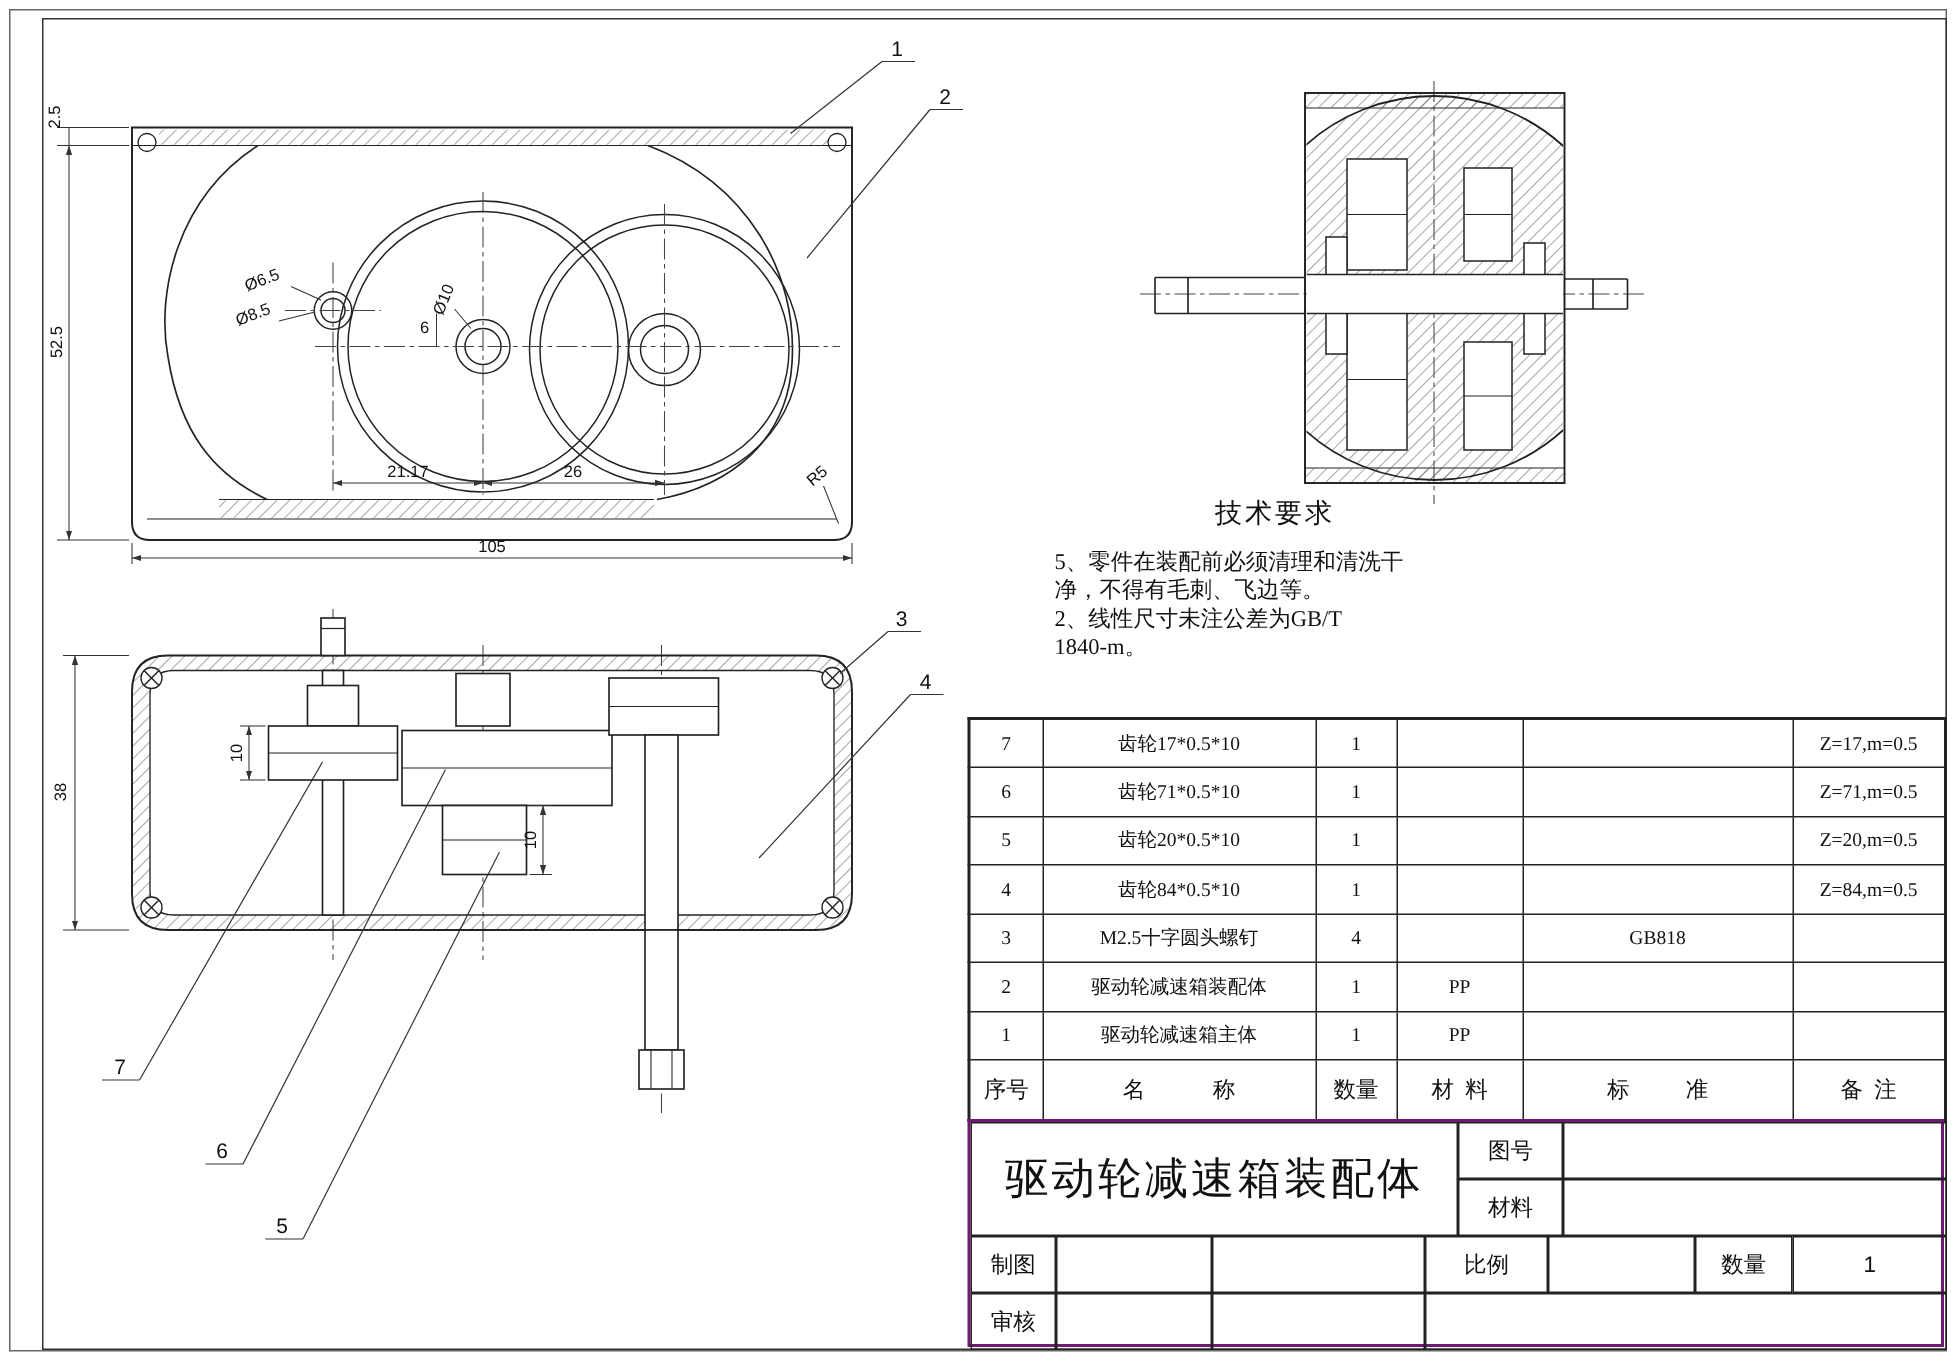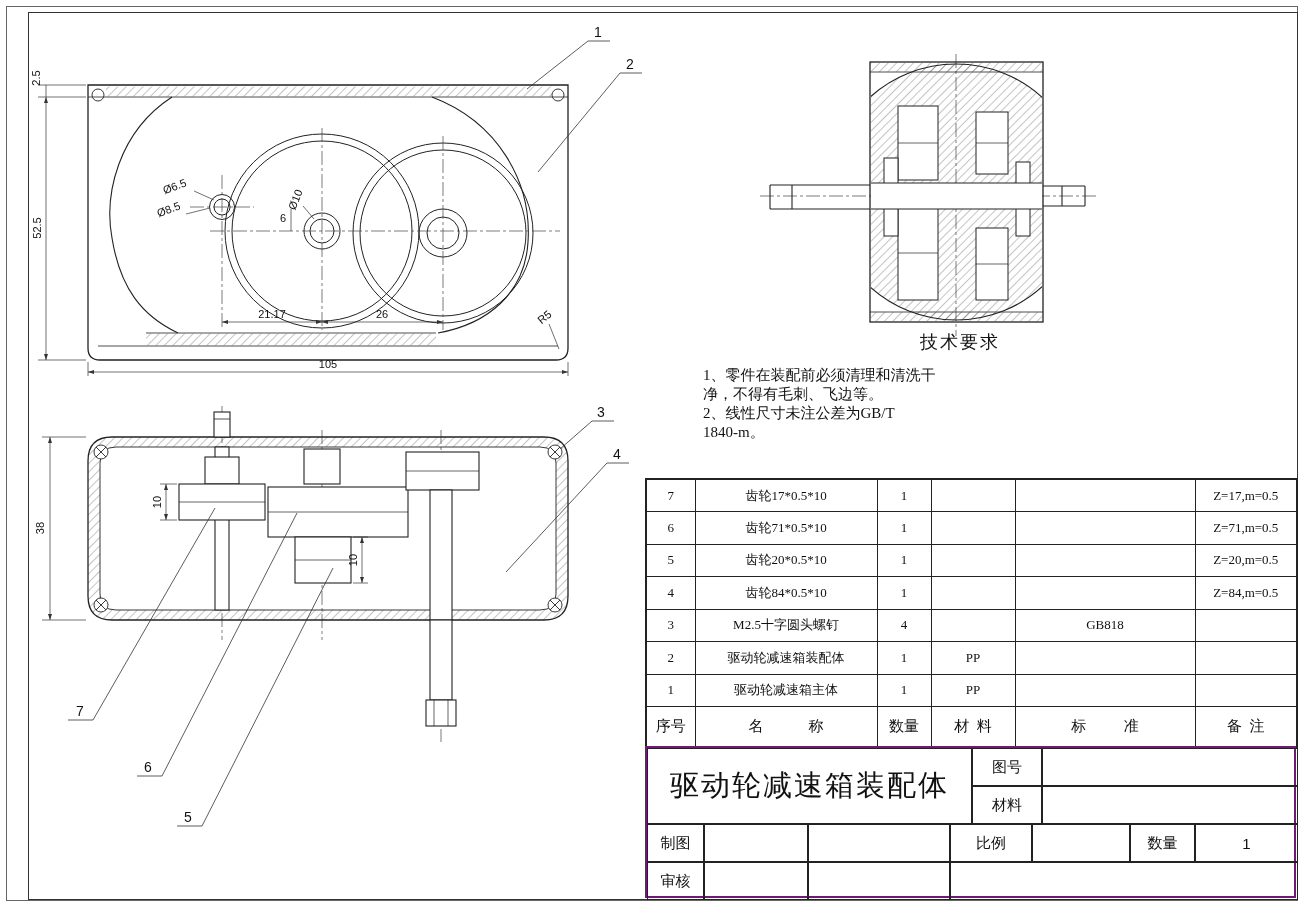--- a/index.html
+++ b/index.html
@@ -7,21 +7,21 @@
     width:1304px;height:907px;position:relative;background:#fff;
     font-family:"Liberation Sans","DejaVu Sans",sans-serif;color:#111;
     overflow:hidden;
   }
   .frame-outer{position:absolute;left:6px;top:6px;width:1290px;height:893px;border:1px solid #666;}
   .frame-inner{position:absolute;left:28px;top:12px;width:1268px;height:886px;border:1.5px solid #333;}
   svg text{font-family:"Liberation Sans","DejaVu Sans",sans-serif;}
   .dim-t{font-size:11px;fill:#111;}
   .callout-t{font-size:14px;fill:#111;}
   
-  .techreq-title{position:absolute;left:700px;top:330px;width:300px;text-align:right;
+  .techreq-title{position:absolute;left:700px;top:330px;width:300px;text-align:center;
     font-family:"Liberation Serif","DejaVu Serif",serif;font-size:18px;letter-spacing:2px;}
   .techreq-body{position:absolute;left:703px;top:366px;width:330px;line-height:19px;
     font-family:"Liberation Serif","DejaVu Serif",serif;font-size:15px;}
   
   .bom-wrap{position:absolute;left:645px;top:478px;}
   table.bom{border-collapse:collapse;table-layout:fixed;width:651px;border:2px solid #222;}
   table.bom td{border:1px solid #222;text-align:center;font-size:13px;padding:0;overflow:hidden;
     font-family:"Liberation Serif","DejaVu Serif",serif;}
   table.bom tr.data-row{height:32.5px;}
   table.bom tr.head-row{height:40px;}
@@ -277,21 +277,21 @@
     <line x1="792" y1="185" x2="792" y2="209"></line>
     <line x1="1043" y1="186" x2="1085" y2="186"></line>
     <line x1="1043" y1="206" x2="1085" y2="206"></line>
     <line x1="1085" y1="186" x2="1085" y2="206"></line>
     <line x1="1062" y1="186" x2="1062" y2="206"></line>
   </g>
 </svg>
 
 <div class="techreq-title">技术要求</div>
 <div class="techreq-body">
-  <div>1、零件在装配前必须清理和清洗干</div>
+  <div>5、零件在装配前必须清理和清洗干</div>
   <div>净，不得有毛刺、飞边等。</div>
   <div>2、线性尺寸未注公差为GB/T</div>
   <div>1840-m。</div>
 </div>
 
 <div class="bom-wrap">
   <table class="bom">
     <colgroup>
       <col style="width:49px">
         <col style="width:182px">

